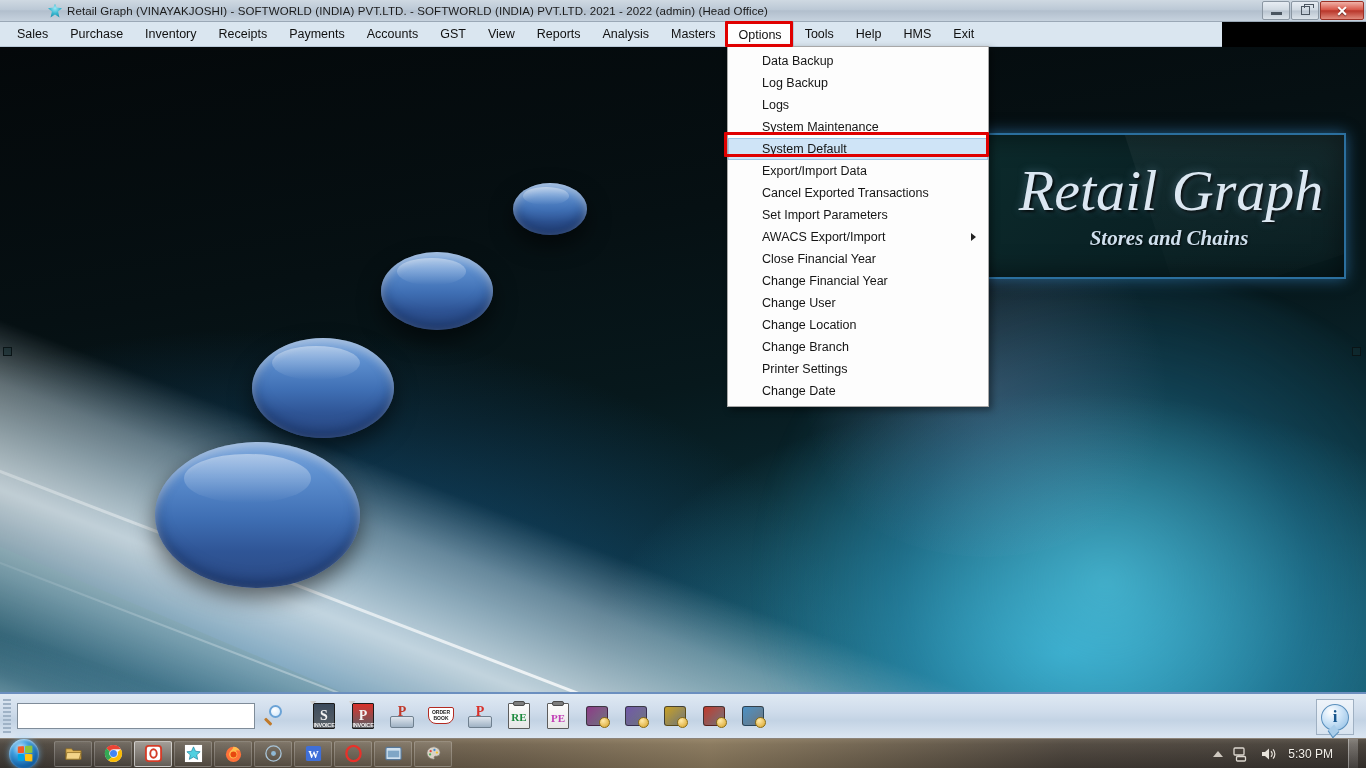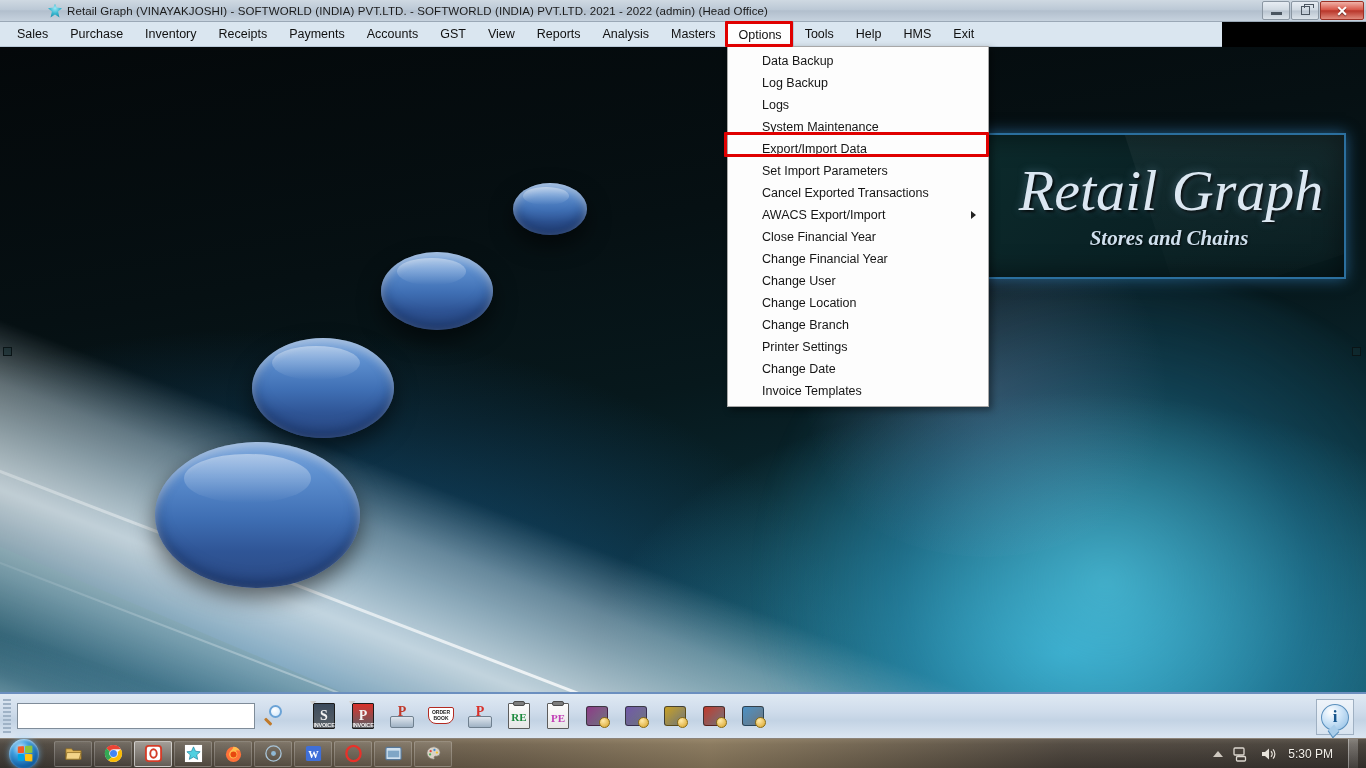--- a/index.html
+++ b/index.html
@@ -543,28 +543,31 @@
       </div>
       <div class="dd-item">
         <span>Log Backup</span>
       </div>
       <div class="dd-item">
         <span>Logs</span>
       </div>
       <div class="dd-item">
         <span>System Maintenance</span>
       </div>
+      <div class="dd-item selected">
+        <span>System Default</span>
+      </div>
       <div class="dd-item">
         <span>Export/Import Data</span>
       </div>
       <div class="dd-item">
+        <span>Cancel Exported Transactions</span>
+      </div>
+      <div class="dd-item">
         <span>Set Import Parameters</span>
-      </div>
-      <div class="dd-item">
-        <span>Cancel Exported Transactions</span>
       </div>
       <div class="dd-item">
         <span>AWACS Export/Import</span>
         <span class="dd-arrow"></span>
       </div>
       <div class="dd-item">
         <span>Close Financial Year</span>
       </div>
       <div class="dd-item">
         <span>Change Financial Year</span>
@@ -576,23 +579,20 @@
         <span>Change Location</span>
       </div>
       <div class="dd-item">
         <span>Change Branch</span>
       </div>
       <div class="dd-item">
         <span>Printer Settings</span>
       </div>
       <div class="dd-item">
         <span>Change Date</span>
-      </div>
-      <div class="dd-item">
-        <span>Invoice Templates</span>
       </div>
     </div>
 
   <div class="annot-box" style="left:725px; top:21px; width:68px; height:26px;"></div>
   <div class="annot-box" style="left:724px; top:132px; width:265px; height:25px;"></div>
 
   <div class="apptoolbar">
     <div class="grip"></div>
     <div class="search-wrap">
       <input class="search-input" type="text" placeholder="" style="">

